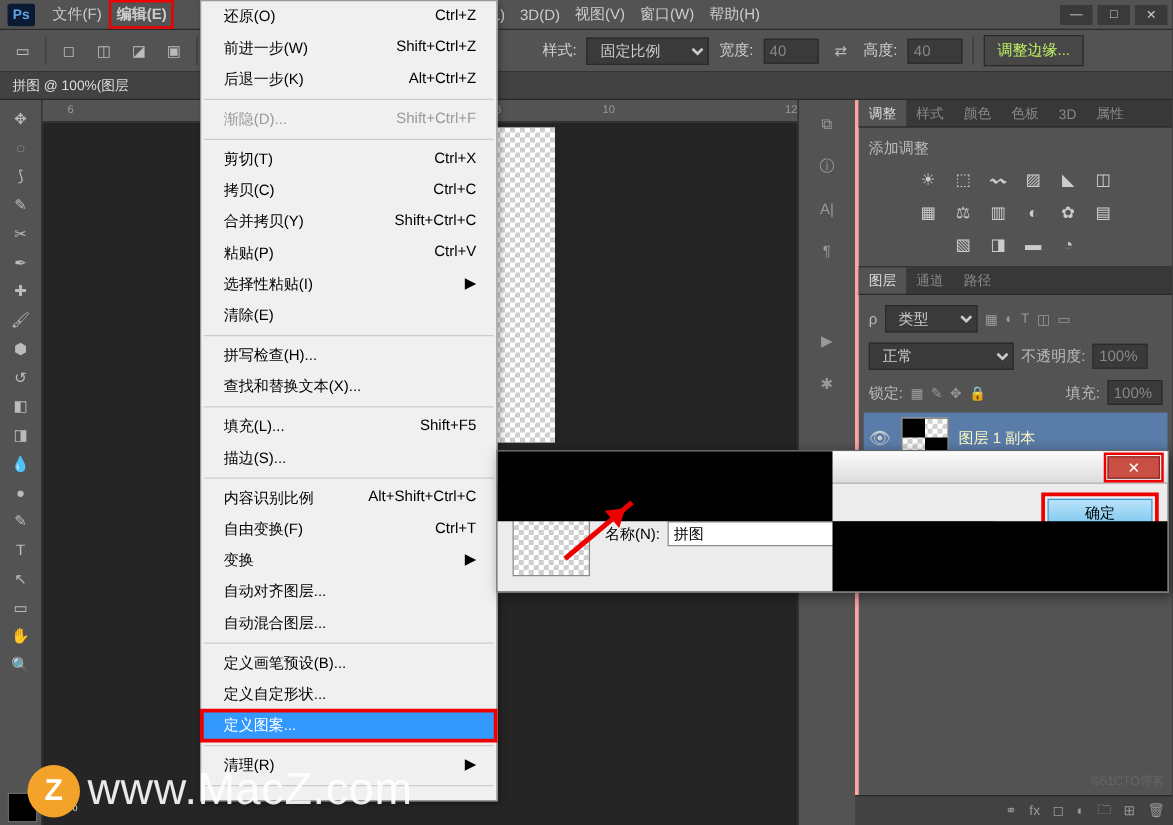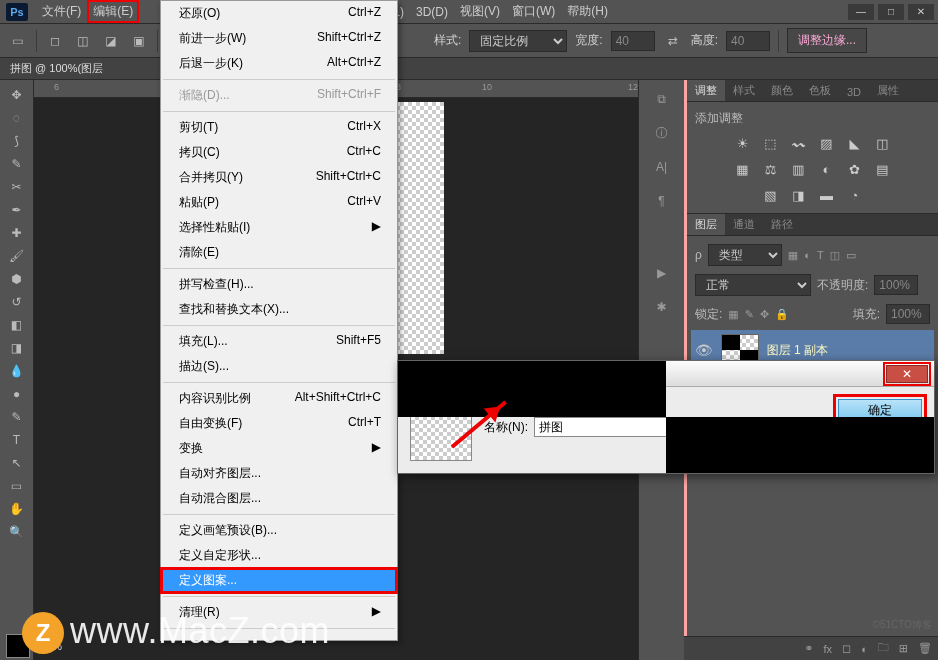--- a/index.html
+++ b/index.html
@@ -1,28 +1,28 @@
 <!DOCTYPE html>
 <html><head>
 <meta charset="utf-8">
 <style>
 *{box-sizing:border-box;margin:0;padding:0;font-family:"Microsoft YaHei",sans-serif;font-size:12px;}
 body{width:938px;height:660px;background:#535353;color:#bbb;overflow:hidden;position:relative;}
 .menubar{height:24px;background:#535353;display:flex;align-items:center;padding:0 4px;border-bottom:1px solid #2a2a2a;}
 .ps-logo{width:22px;height:18px;background:#0a1a33;color:#5fa8e8;display:flex;align-items:center;justify-content:center;font-weight:bold;font-size:11px;border-radius:2px;margin:0 8px 0 2px;}
 .menu-item{padding:3px 6px;color:#ccc;}
-.menu-item.boxed{border:2px solid #e00;padding:1px 4px;}
+.menu-item.boxed{border:2px solid #e00;padding:1px 4px;font-weight:bold;}
 .win-controls{margin-left:auto;display:flex;gap:4px;}
 .win-btn{width:26px;height:16px;background:#3a3a3a;display:flex;align-items:center;justify-content:center;color:#ccc;font-size:10px;}
 .toolbar{height:34px;background:#535353;border-bottom:1px solid #2a2a2a;display:flex;align-items:center;padding:0 8px;gap:8px;}
 .tb-icon{width:20px;height:20px;display:flex;align-items:center;justify-content:center;color:#bbb;border:1px solid transparent;}
 .tb-sep{width:1px;height:22px;background:#3a3a3a;}
 .tb-label{color:#d0d0d0;}
 .tb-input{width:44px;height:20px;background:#3a3a3a;border:1px solid #2a2a2a;color:#888;padding:0 4px;}
-.tb-btn{background:#474747;border:1px solid #2a2a2a;padding:3px 10px;color:#f9a8d4;}
+.tb-btn{background:#474747;border:1px solid #2a2a2a;padding:3px 10px;color:#bef264;}
 .doc-tab{height:22px;background:#424242;display:flex;align-items:center;padding:0 10px;border-bottom:1px solid #2a2a2a;}
 .doc-tab span{color:#ddd;font-size:11px;}
 .main{display:flex;height:580px;}
 .left-tools{width:34px;background:#535353;display:flex;flex-direction:column;align-items:center;padding-top:4px;gap:1px;border-right:1px solid #2a2a2a;}
 .ltool{width:28px;height:22px;display:flex;align-items:center;justify-content:center;color:#bbb;position:relative;}
 .canvas-area{flex:1;background:#252525;position:relative;}
 .ruler-h{height:18px;background:#535353;border-bottom:1px solid #2a2a2a;position:relative;}
 .ruler-h .tick{position:absolute;top:2px;color:#999;font-size:9px;}
 .right-dock{width:46px;background:#535353;border-left:1px solid #2a2a2a;display:flex;flex-direction:column;align-items:center;padding-top:6px;gap:8px;}
 .dock-icon{width:26px;height:26px;display:flex;align-items:center;justify-content:center;color:#999;}

